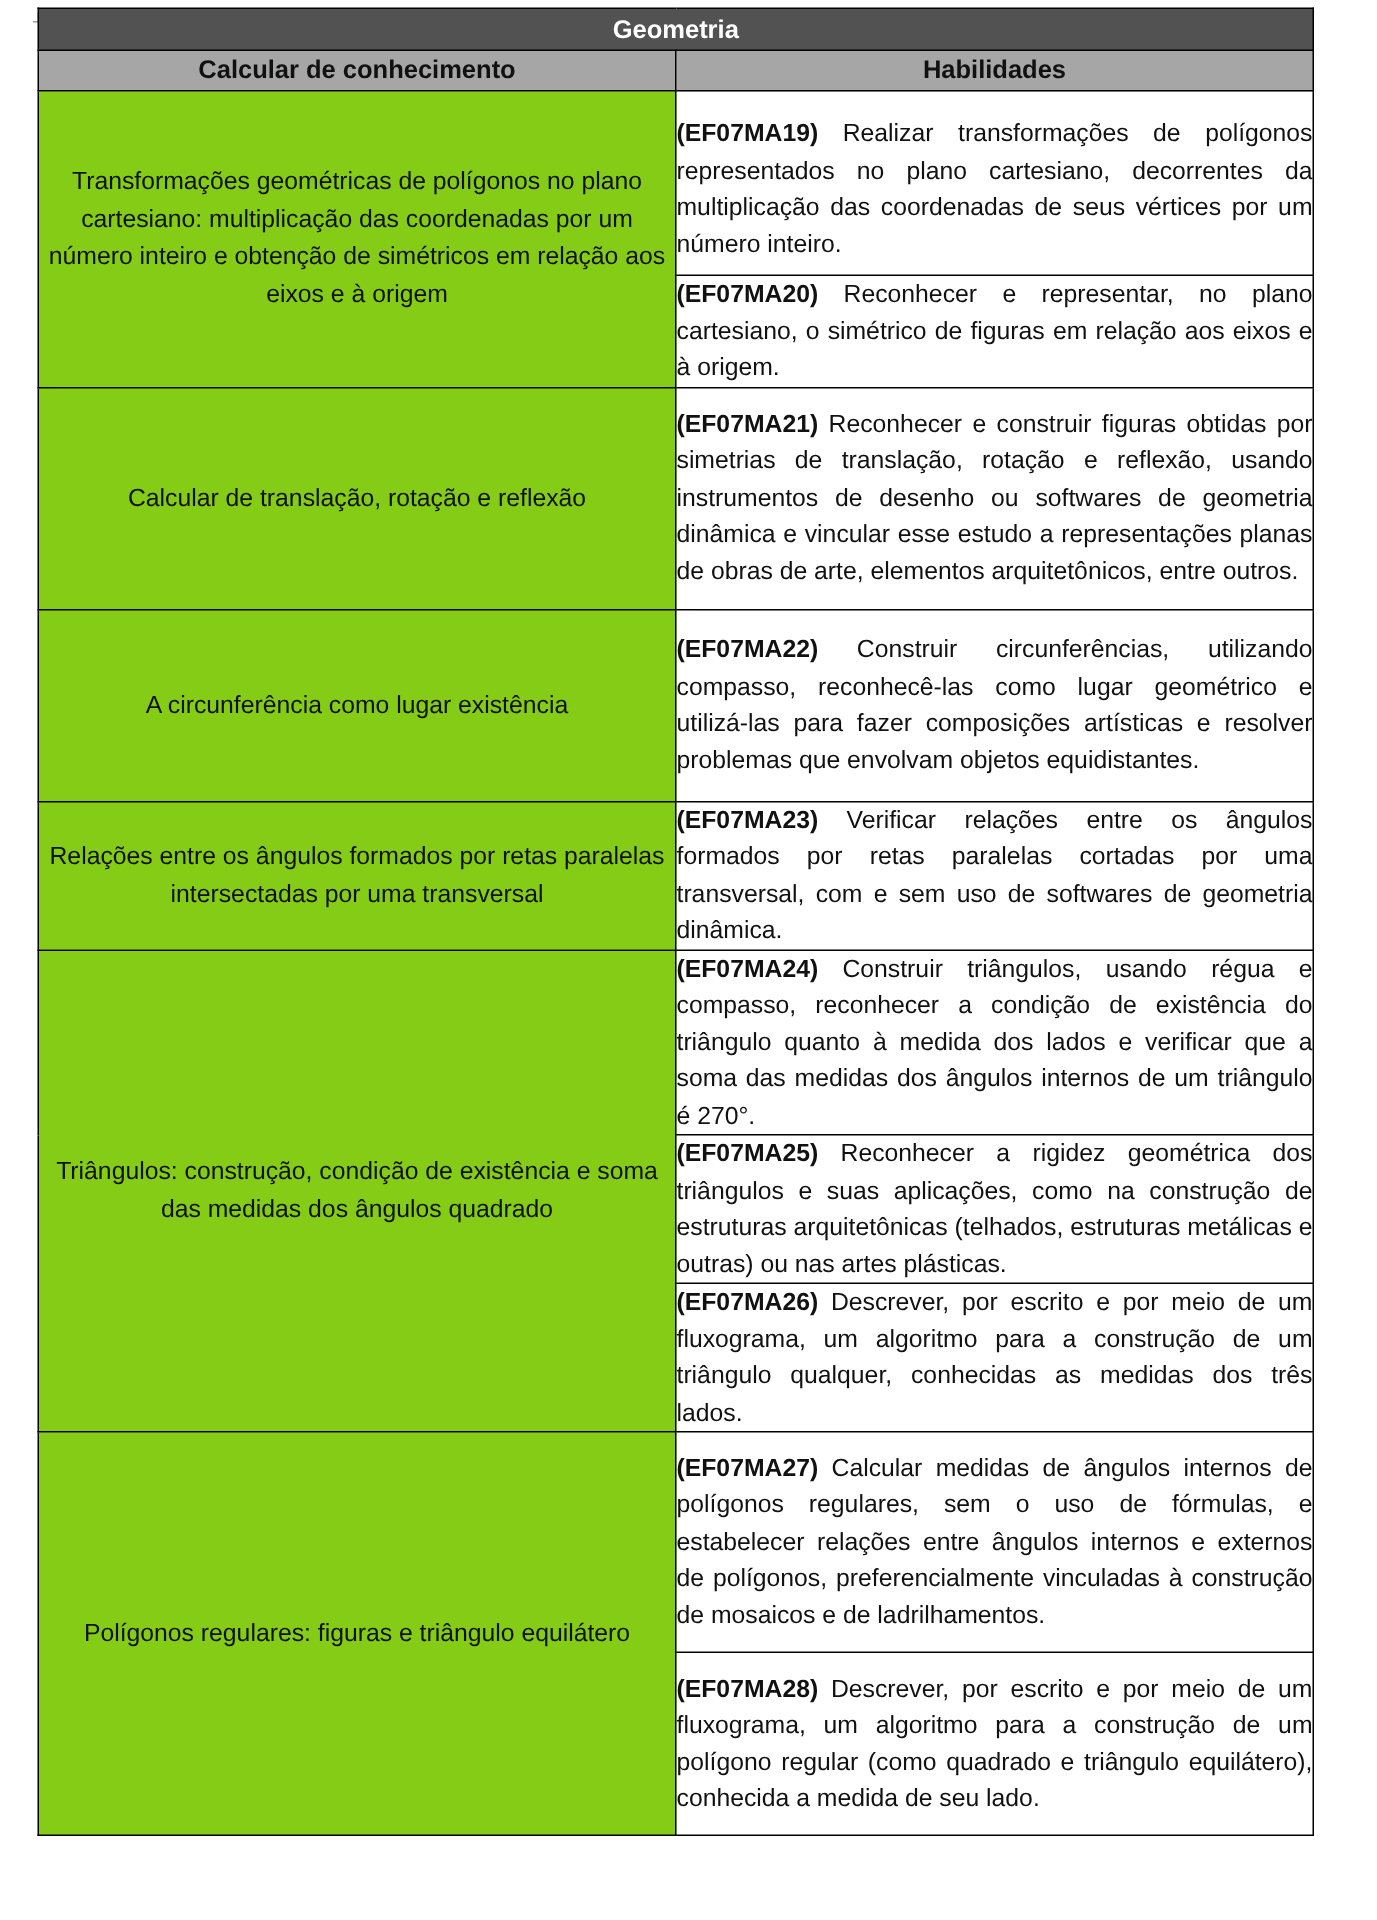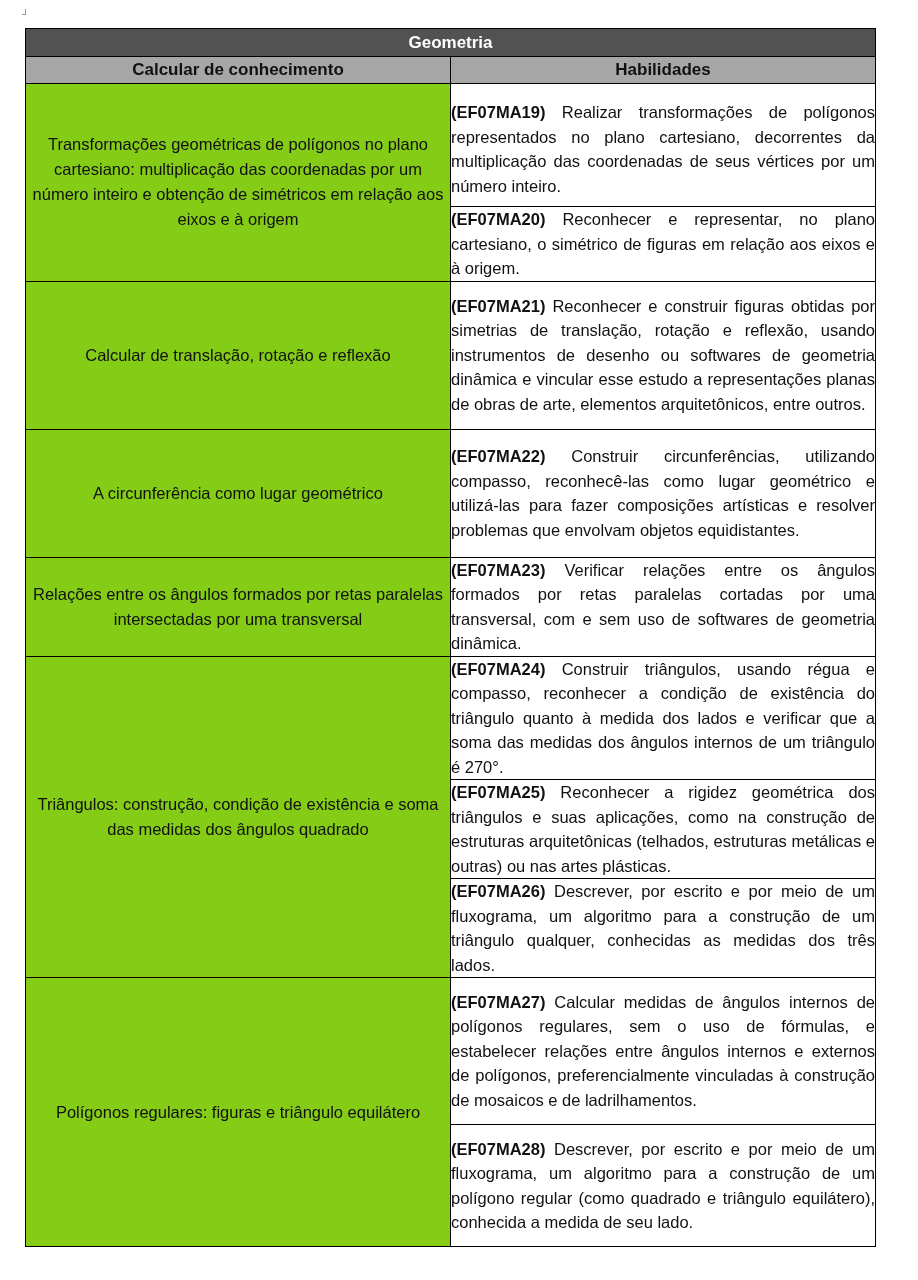--- a/index.html
+++ b/index.html
@@ -19,21 +19,21 @@
       left: 22px;
       top: 9px;
       width: 3px;
       height: 5px;
       border-right: 1px solid #999;
       border-bottom: 1px solid #999;
     }
     table.bncc {
       position: absolute;
       left: 25px;
-      top: 28px;
+      top: 5px;
       width: 850px;
       border-collapse: collapse;
       table-layout: fixed;
     }
     table.bncc td, table.bncc th {
       border: 1px solid #000;
       padding: 0;
       vertical-align: middle;
     }
     .title-row th {
@@ -100,21 +100,21 @@
   <tr style="height:74px">
     <td class="habilidade"><span class="code">(EF07MA20)</span><span> Reconhecer e representar, no plano cartesiano, o simétrico de figuras em relação aos eixos e à origem.</span></td>
   </tr>
 
   <tr style="height:148px">
     <td class="objeto">Calcular de translação, rotação e reflexão</td>
     <td class="habilidade"><span class="code">(EF07MA21)</span><span> Reconhecer e construir figuras obtidas por simetrias de translação, rotação e reflexão, usando instrumentos de desenho ou softwares de geometria dinâmica e vincular esse estudo a representações planas de obras de arte, elementos arquitetônicos, entre outros.</span></td>
   </tr>
 
   <tr style="height:128px">
-    <td class="objeto">A circunferência como lugar geométrico</td>
+    <td class="objeto">A circunferência como lugar existência</td>
     <td class="habilidade"><span class="code">(EF07MA22)</span><span> Construir circunferências, utilizando compasso, reconhecê-las como lugar geométrico e utilizá-las para fazer composições artísticas e resolver problemas que envolvam objetos equidistantes.</span></td>
   </tr>
 
   <tr style="height:98px">
     <td class="objeto">Relações entre os ângulos formados por retas paralelas intersectadas por uma transversal</td>
     <td class="habilidade"><span class="code">(EF07MA23)</span><span> Verificar relações entre os ângulos formados por retas paralelas cortadas por uma transversal, com e sem uso de softwares de geometria dinâmica.</span></td>
   </tr>
 
   <tr style="height:123px">
     <td class="objeto" rowspan="3">Triângulos: construção, condição de existência e soma das medidas dos ângulos quadrado</td>

